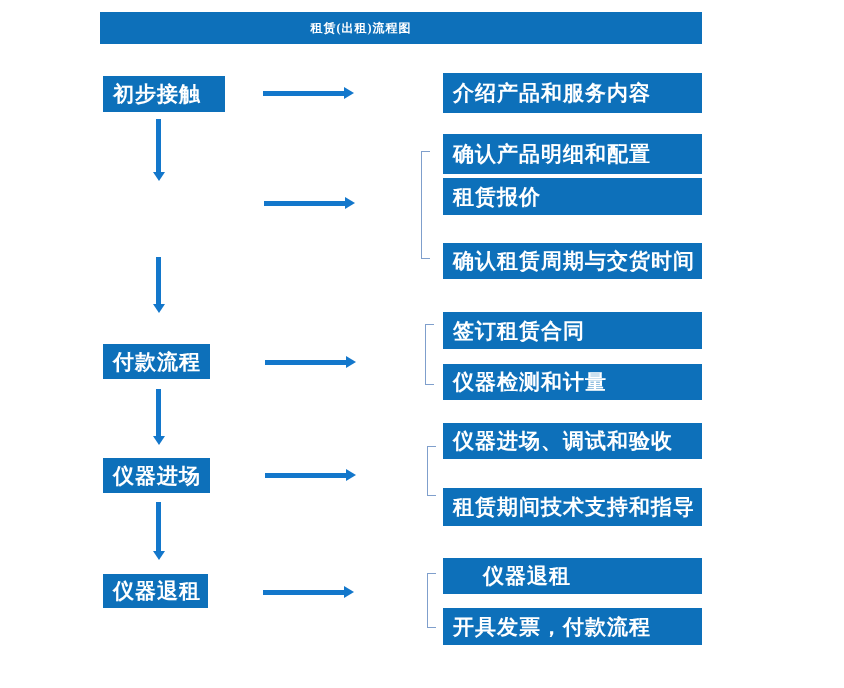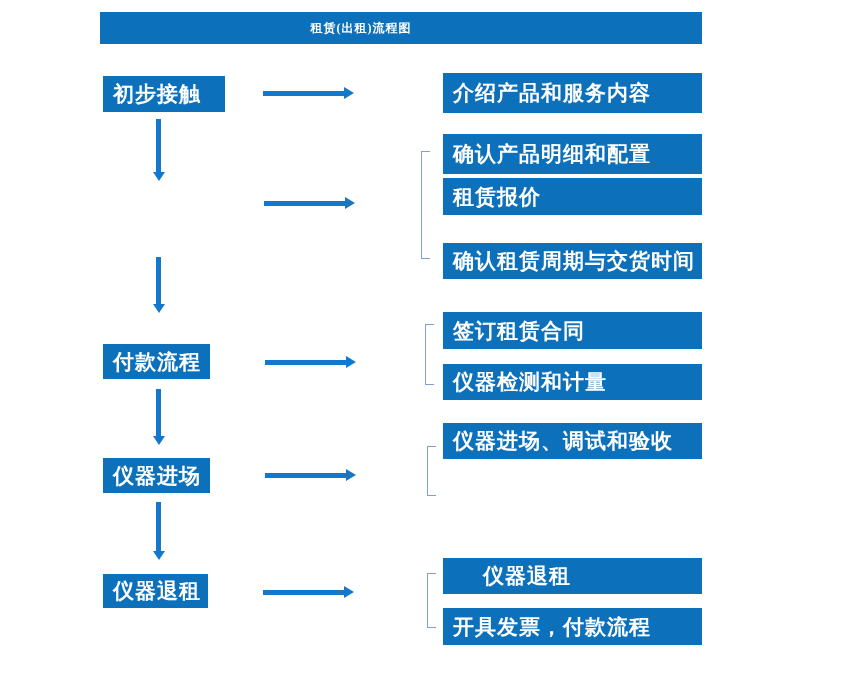--- a/index.html
+++ b/index.html
@@ -173,20 +173,23 @@
   <div class="box" style="left:443px;top:312px;width:259px;height:37px;">
     <span>签订租赁合同</span>
   </div>
   <div class="box" style="left:443px;top:364px;width:259px;height:36px;">
     <span>仪器检测和计量</span>
   </div>
 
   <div class="box" style="left:443px;top:423px;width:259px;height:36px;">
     <span>仪器进场、调试和验收</span>
   </div>
+  <div class="box" style="left:443px;top:488px;width:259px;height:38px;">
+    <span>租赁期间技术支持和指导</span>
+  </div>
 
   <div class="box" style="left:443px;top:558px;width:259px;height:36px;padding-left:40px;">
     <span>仪器退租</span>
   </div>
   <div class="box" style="left:443px;top:608px;width:259px;height:37px;">
     <span>开具发票，付款流程</span>
   </div>
 
 </div>
 

